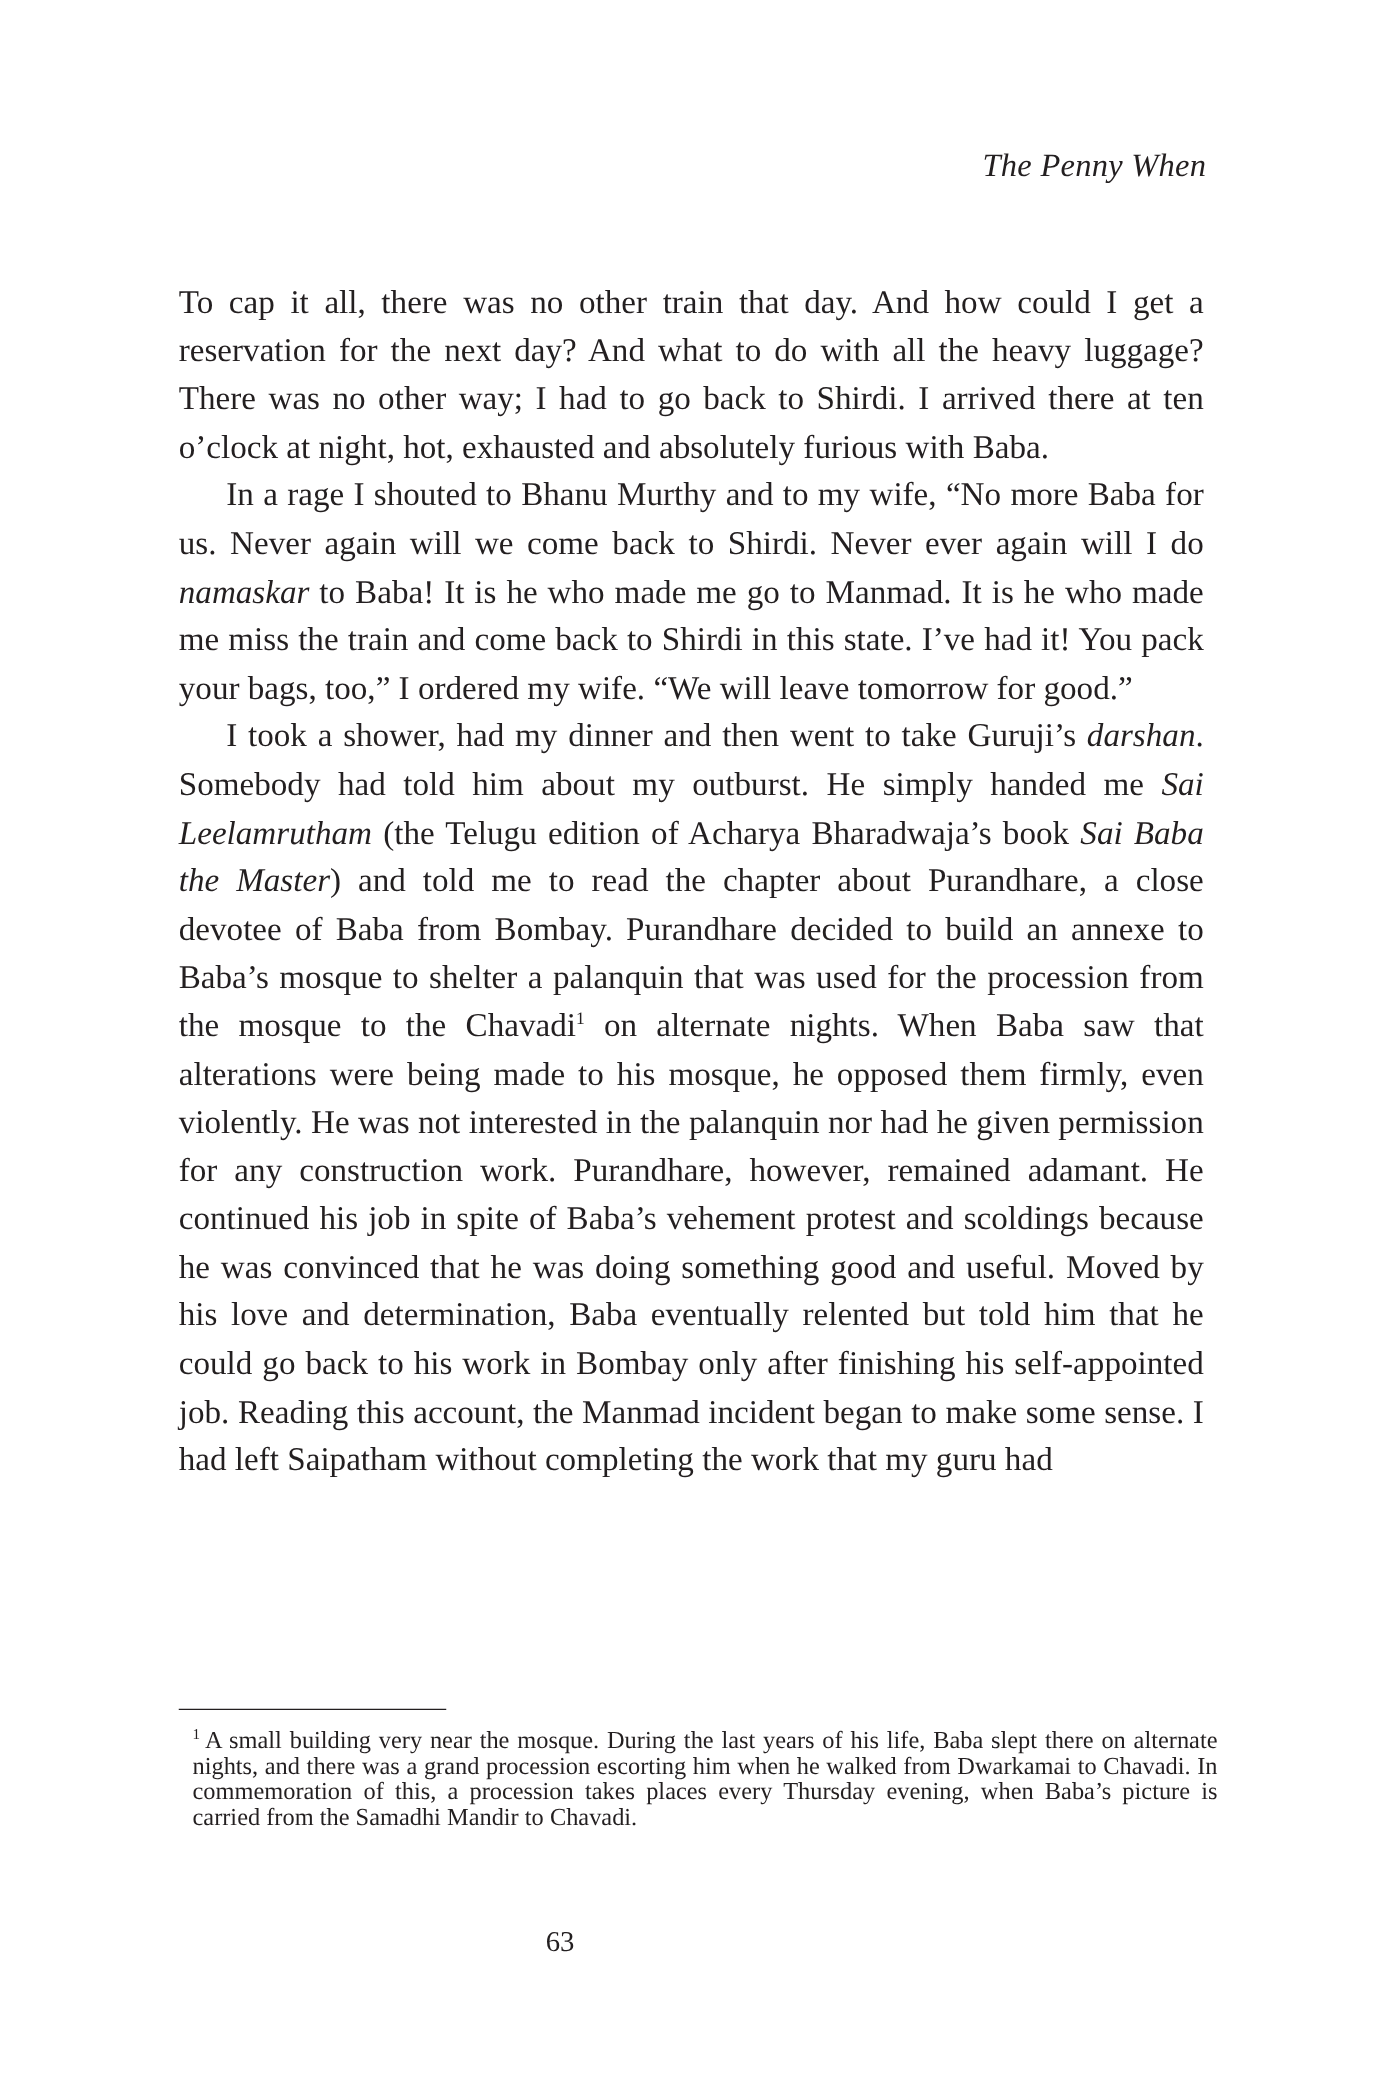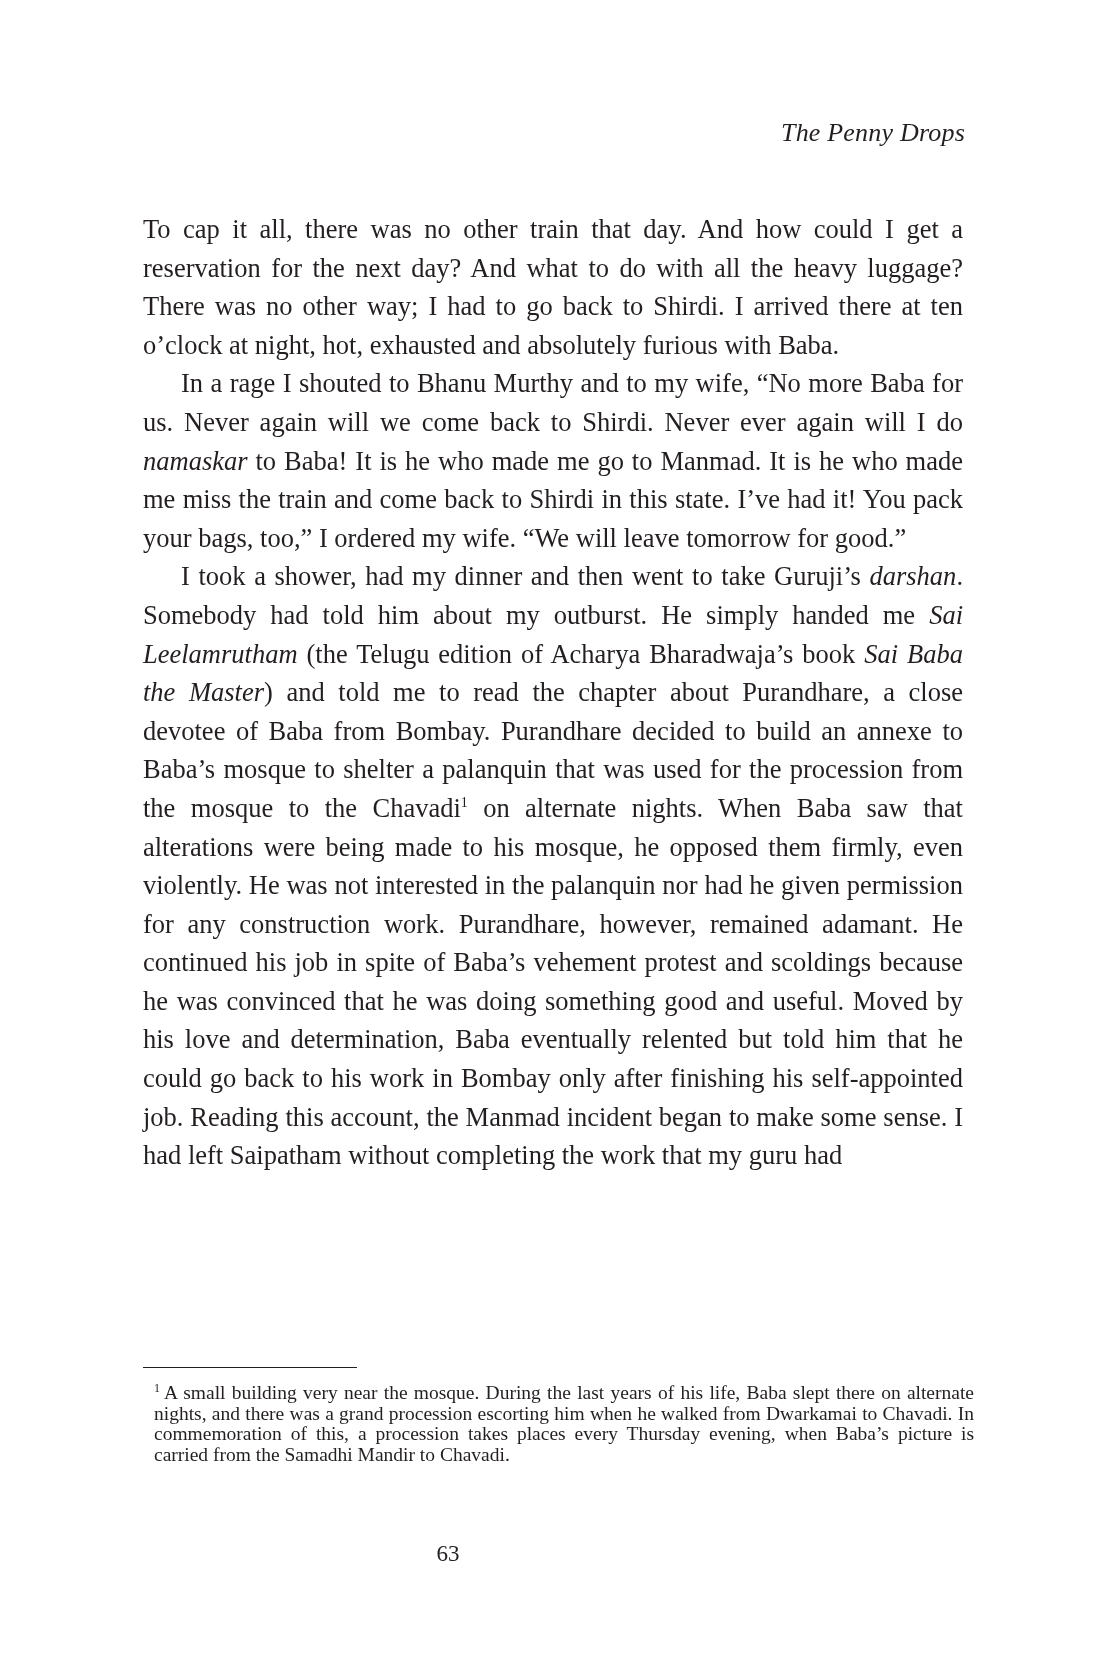--- a/index.html
+++ b/index.html
@@ -1,30 +1,30 @@
 <!DOCTYPE html>
 <html><head>
   <meta charset="utf-8">
   <style>
     html, body { margin: 0; padding: 0; background: #ffffff; }
     body { width: 1100px; height: 1674px; position: relative; overflow: hidden; color: #231f20; font-family: "Liberation Serif", "DejaVu Serif", serif; }
     .running-head { position: absolute; top: 118px; right: 135px; font-style: italic; font-size: 26px; letter-spacing: 0.2px; }
-    .body-text { position: absolute; top: 210px; left: 143px; width: 820px; font-size: 26.5px; line-height: 38.6px; text-align: justify; }
+    .body-text { position: absolute; top: 222px; left: 143px; width: 820px; font-size: 26.5px; line-height: 38.6px; text-align: justify; }
     .body-text p { margin: 0; text-indent: 38px; }
     .body-text p.no-indent { text-indent: 0; }
     sup.fnref { font-size: 14px; vertical-align: 10px; line-height: 0; }
     .rule { position: absolute; top: 1367px; left: 143px; width: 214px; border-top: 1.5px solid #231f20; }
     .footnote { position: absolute; top: 1383px; left: 154px; width: 820px; font-size: 19.5px; line-height: 20.5px; text-align: justify; }
     .footnote sup { font-size: 12px; vertical-align: 7px; line-height: 0; margin-right: 4px; }
     .page-number { position: absolute; top: 1541px; left: 0; width: 896px; text-align: center; font-size: 23px; }
   </style>
 </head>
 <body>
 
-<div class="running-head">The Penny Drops</div>
+<div class="running-head">The Penny When</div>
 
 <div class="body-text" id="body-text">
     <p class="no-indent"><span>To cap it all, there was no other train that day. And how could I get a reservation for the next day? And what to do with all the heavy luggage? There was no other way; I had to go back to Shirdi. I arrived there at ten o’clock at night, hot, exhausted and absolutely furious with Baba.</span></p>
     <p><span>In a rage I shouted to Bhanu Murthy and to my wife, “No more Baba for us. Never again will we come back to Shirdi. Never ever again will I do </span><em>namaskar</em><span> to Baba! It is he who made me go to Manmad. It is he who made me miss the train and come back to Shirdi in this state. I’ve had it! You pack your bags, too,” I ordered my wife. “We will leave tomorrow for good.”</span></p>
     <p><span>I took a shower, had my dinner and then went to take Guruji’s </span><em>darshan</em><span>. Somebody had told him about my outburst. He simply handed me </span><em>Sai Leelamrutham</em><span> (the Telugu edition of Acharya Bharadwaja’s book </span><em>Sai Baba the Master</em><span>) and told me to read the chapter about Purandhare, a close devotee of Baba from Bombay. Purandhare decided to build an annexe to Baba’s mosque to shelter a palanquin that was used for the procession from the mosque to the Chavadi</span><sup class="fnref">1</sup><span> on alternate nights. When Baba saw that alterations were being made to his mosque, he opposed them firmly, even violently. He was not interested in the palanquin nor had he given permission for any construction work. Purandhare, however, re­mained adamant. He continued his job in spite of Baba’s vehement protest and scoldings because he was convinced that he was doing something good and useful. Moved by his love and determination, Baba eventually relented but told him that he could go back to his work in Bombay only after finishing his self-appointed job. Reading this account, the Manmad incident began to make some sense. I had left Saipatham without completing the work that my guru had</span></p>
   </div>
 
 <div class="rule"></div>
 
 <div class="footnote">

